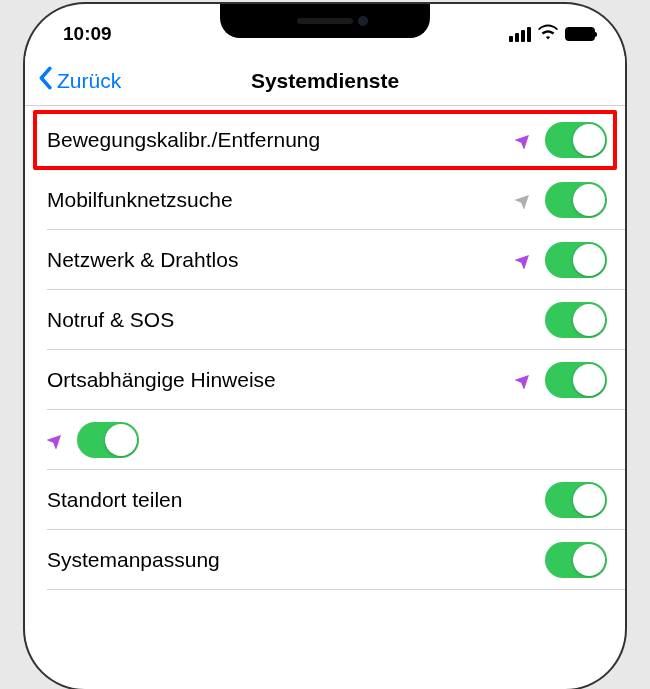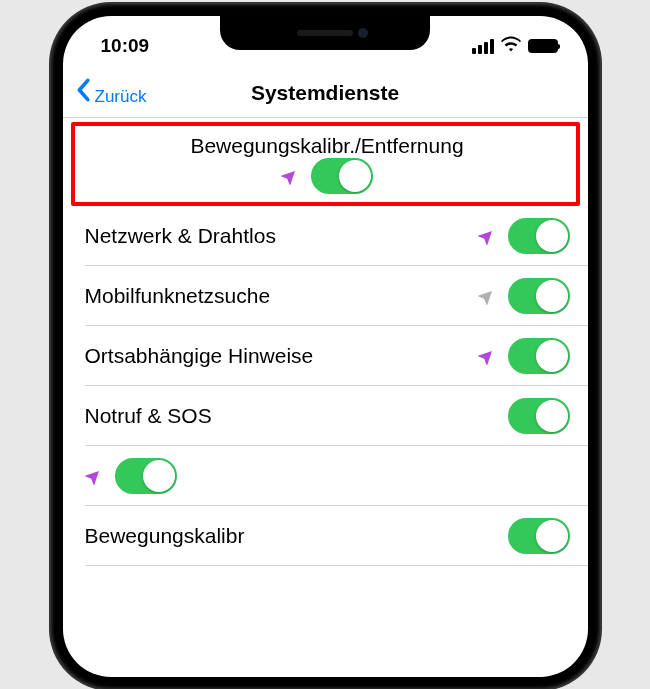--- a/index.html
+++ b/index.html
@@ -8,25 +8,24 @@
       box-sizing: border-box;
     }
     body {
       background: #e8e8e8;
       font-family: -apple-system, BlinkMacSystemFont, "Helvetica Neue", Arial, sans-serif;
       display: flex;
       justify-content: center;
       padding-top: 4px;
     }
     .phone-frame {
-      width: 549px;
+      width: 600px;
       height: 685px;
       background: #000;
       border-radius: 60px;
-      padding: 12px;
       position: relative;
       box-shadow: 0 0 0 2px #333, inset 0 0 4px #555;
       overflow: hidden;
     }
     .screen {
       width: 100%;
       height: 100%;
       background: #fff;
       border-radius: 48px;
       overflow: hidden;
@@ -120,23 +119,23 @@
     .nav-bar {
       display: flex;
       align-items: center;
       height: 50px;
       position: relative;
       border-bottom: 1px solid #d1d1d6;
       background: #fff;
     }
     .back-btn {
       display: flex;
-      align-items: flex-end;
+      align-items: center;
       color: #007aff;
-      font-size: 17px;
+      font-size: 21px;
       padding-left: 12px;
       gap: 4px;
       cursor: pointer;
     }
     .back-chevron svg { width: 16px; height: 24px; }
     .nav-title {
       position: absolute;
       left: 50%;
       transform: translateX(-50%);
       font-weight: 600;
@@ -162,21 +161,20 @@
       right: 0;
       bottom: 0;
       height: 1px;
       background: #d1d1d6;
     }
     .row.highlight {
       box-shadow: inset 0 0 0 4px #ff0000;
       margin: 4px 8px 0 8px;
       border-radius: 2px;
       padding: 12px 10px 12px 14px;
-      flex-direction: column;
     }
     .row.highlight::after { left:0; right:0; display:none; }
     .row-right {
       display: flex;
       align-items: center;
       gap: 12px;
     }
     .loc-icon svg { width: 18px; height: 18px; display:block; }
     .loc-purple { fill: #b349db; }
     .loc-gray { fill: #b0b0b0; }
@@ -250,80 +248,88 @@
               <svg viewBox="0 0 18 18">
                 <path class="loc-purple" d="M2 16 L9 2 L16 16 L9 13 Z" transform="rotate(45 9 9)"></path>
               </svg>
             </span>
             <div class="toggle">
               <div class="knob"></div>
             </div>
           </div>
         </div>
         <div class="row">
+          <span>Mobilfunknetzsuche</span>
+          <div class="row-right">
+            <span class="loc-icon">
+              <svg viewBox="0 0 18 18">
+                <path class="loc-gray" d="M2 16 L9 2 L16 16 L9 13 Z" transform="rotate(45 9 9)"></path>
+              </svg>
+            </span>
+            <div class="toggle">
+              <div class="knob"></div>
+            </div>
+          </div>
+        </div>
+        <div class="row">
           <span>Netzwerk &amp; Drahtlos</span>
           <div class="row-right">
             <span class="loc-icon">
               <svg viewBox="0 0 18 18">
                 <path class="loc-purple" d="M2 16 L9 2 L16 16 L9 13 Z" transform="rotate(45 9 9)"></path>
               </svg>
             </span>
             <div class="toggle">
               <div class="knob"></div>
             </div>
           </div>
         </div>
         <div class="row">
-          <span>Mobilfunknetzsuche</span>
-          <div class="row-right">
-            <span class="loc-icon">
-              <svg viewBox="0 0 18 18">
-                <path class="loc-gray" d="M2 16 L9 2 L16 16 L9 13 Z" transform="rotate(45 9 9)"></path>
-              </svg>
-            </span>
+          <span>Notruf &amp; SOS</span>
+          <div class="row-right">
             <div class="toggle">
               <div class="knob"></div>
             </div>
           </div>
         </div>
         <div class="row">
           <span>Ortsabhängige Hinweise</span>
           <div class="row-right">
             <span class="loc-icon">
               <svg viewBox="0 0 18 18">
                 <path class="loc-purple" d="M2 16 L9 2 L16 16 L9 13 Z" transform="rotate(45 9 9)"></path>
               </svg>
             </span>
             <div class="toggle">
               <div class="knob"></div>
             </div>
           </div>
         </div>
         <div class="row">
-          <span>Notruf &amp; SOS</span>
-          <div class="row-right">
-            <div class="toggle">
-              <div class="knob"></div>
-            </div>
-          </div>
-        </div>
-        <div class="row">
           <div class="row-right">
             <span class="loc-icon">
               <svg viewBox="0 0 18 18">
                 <path class="loc-purple" d="M2 16 L9 2 L16 16 L9 13 Z" transform="rotate(45 9 9)"></path>
               </svg>
             </span>
             <div class="toggle">
               <div class="knob"></div>
             </div>
           </div>
         </div>
         <div class="row">
-          <span>Bewegungskalibr</span>
+          <span>Standort teilen</span>
+          <div class="row-right">
+            <div class="toggle">
+              <div class="knob"></div>
+            </div>
+          </div>
+        </div>
+        <div class="row">
+          <span>Systemanpassung</span>
           <div class="row-right">
             <div class="toggle">
               <div class="knob"></div>
             </div>
           </div>
         </div>
       </div>
   </div>
 </div>
 

